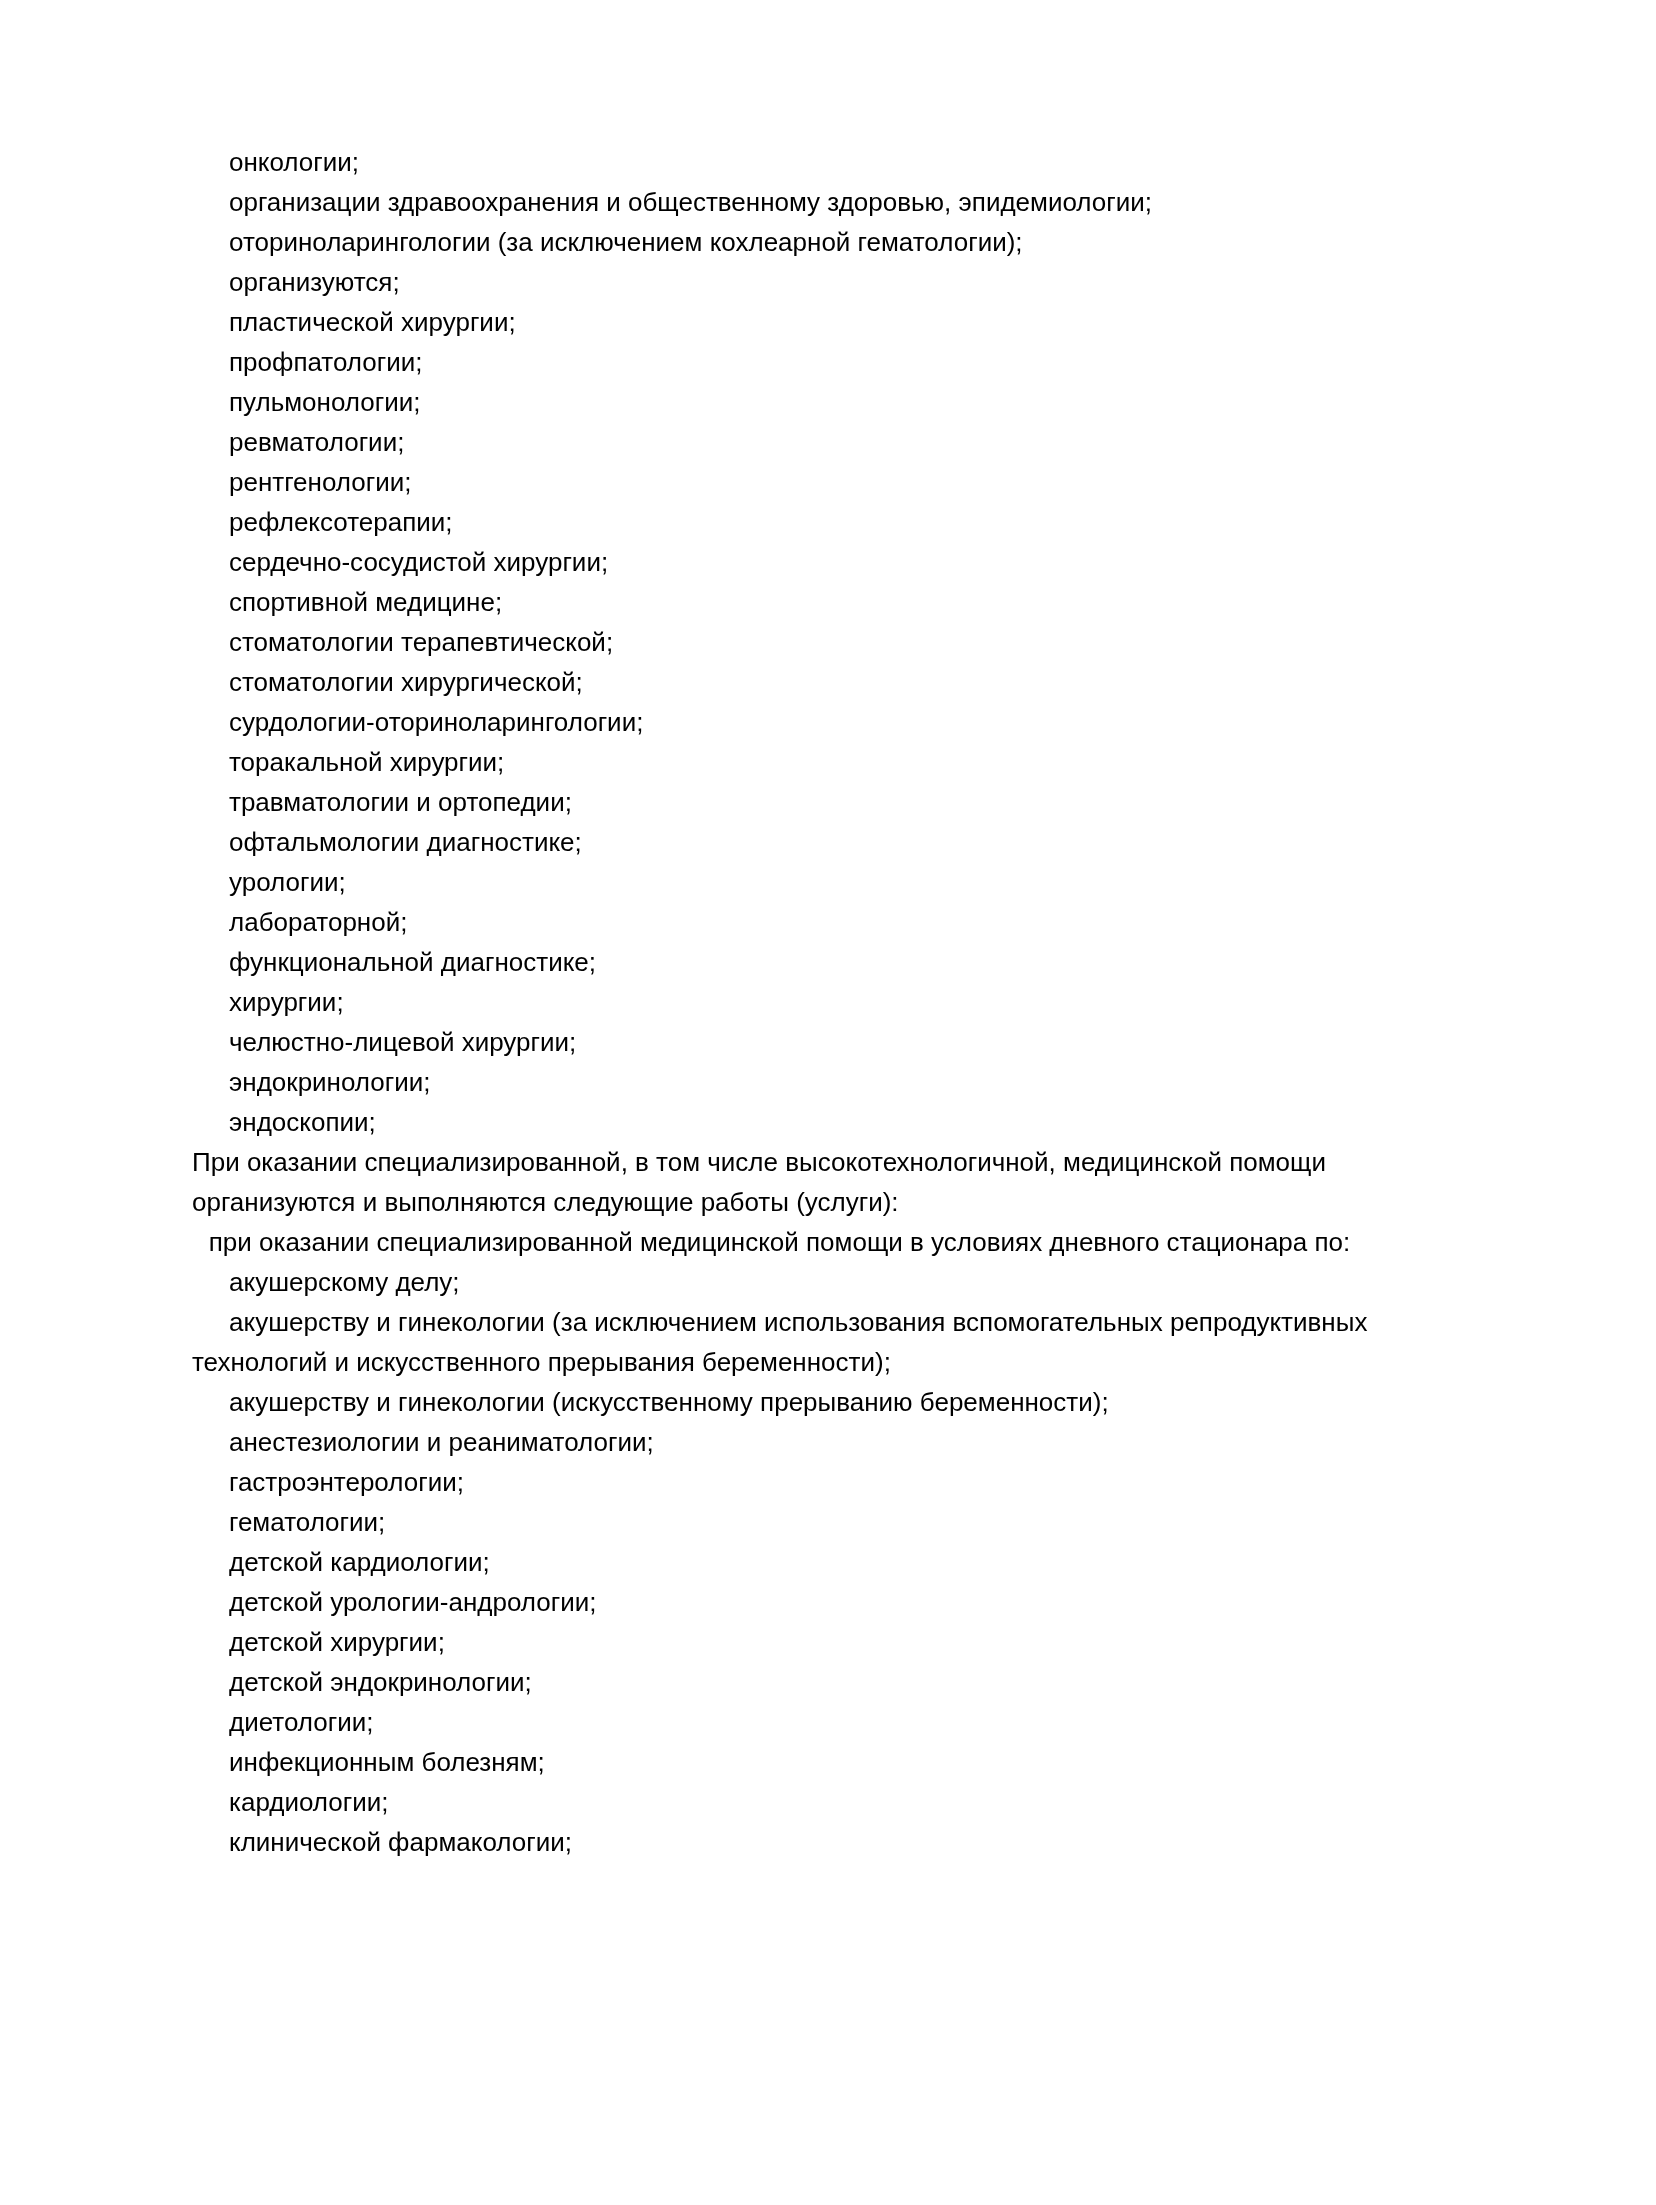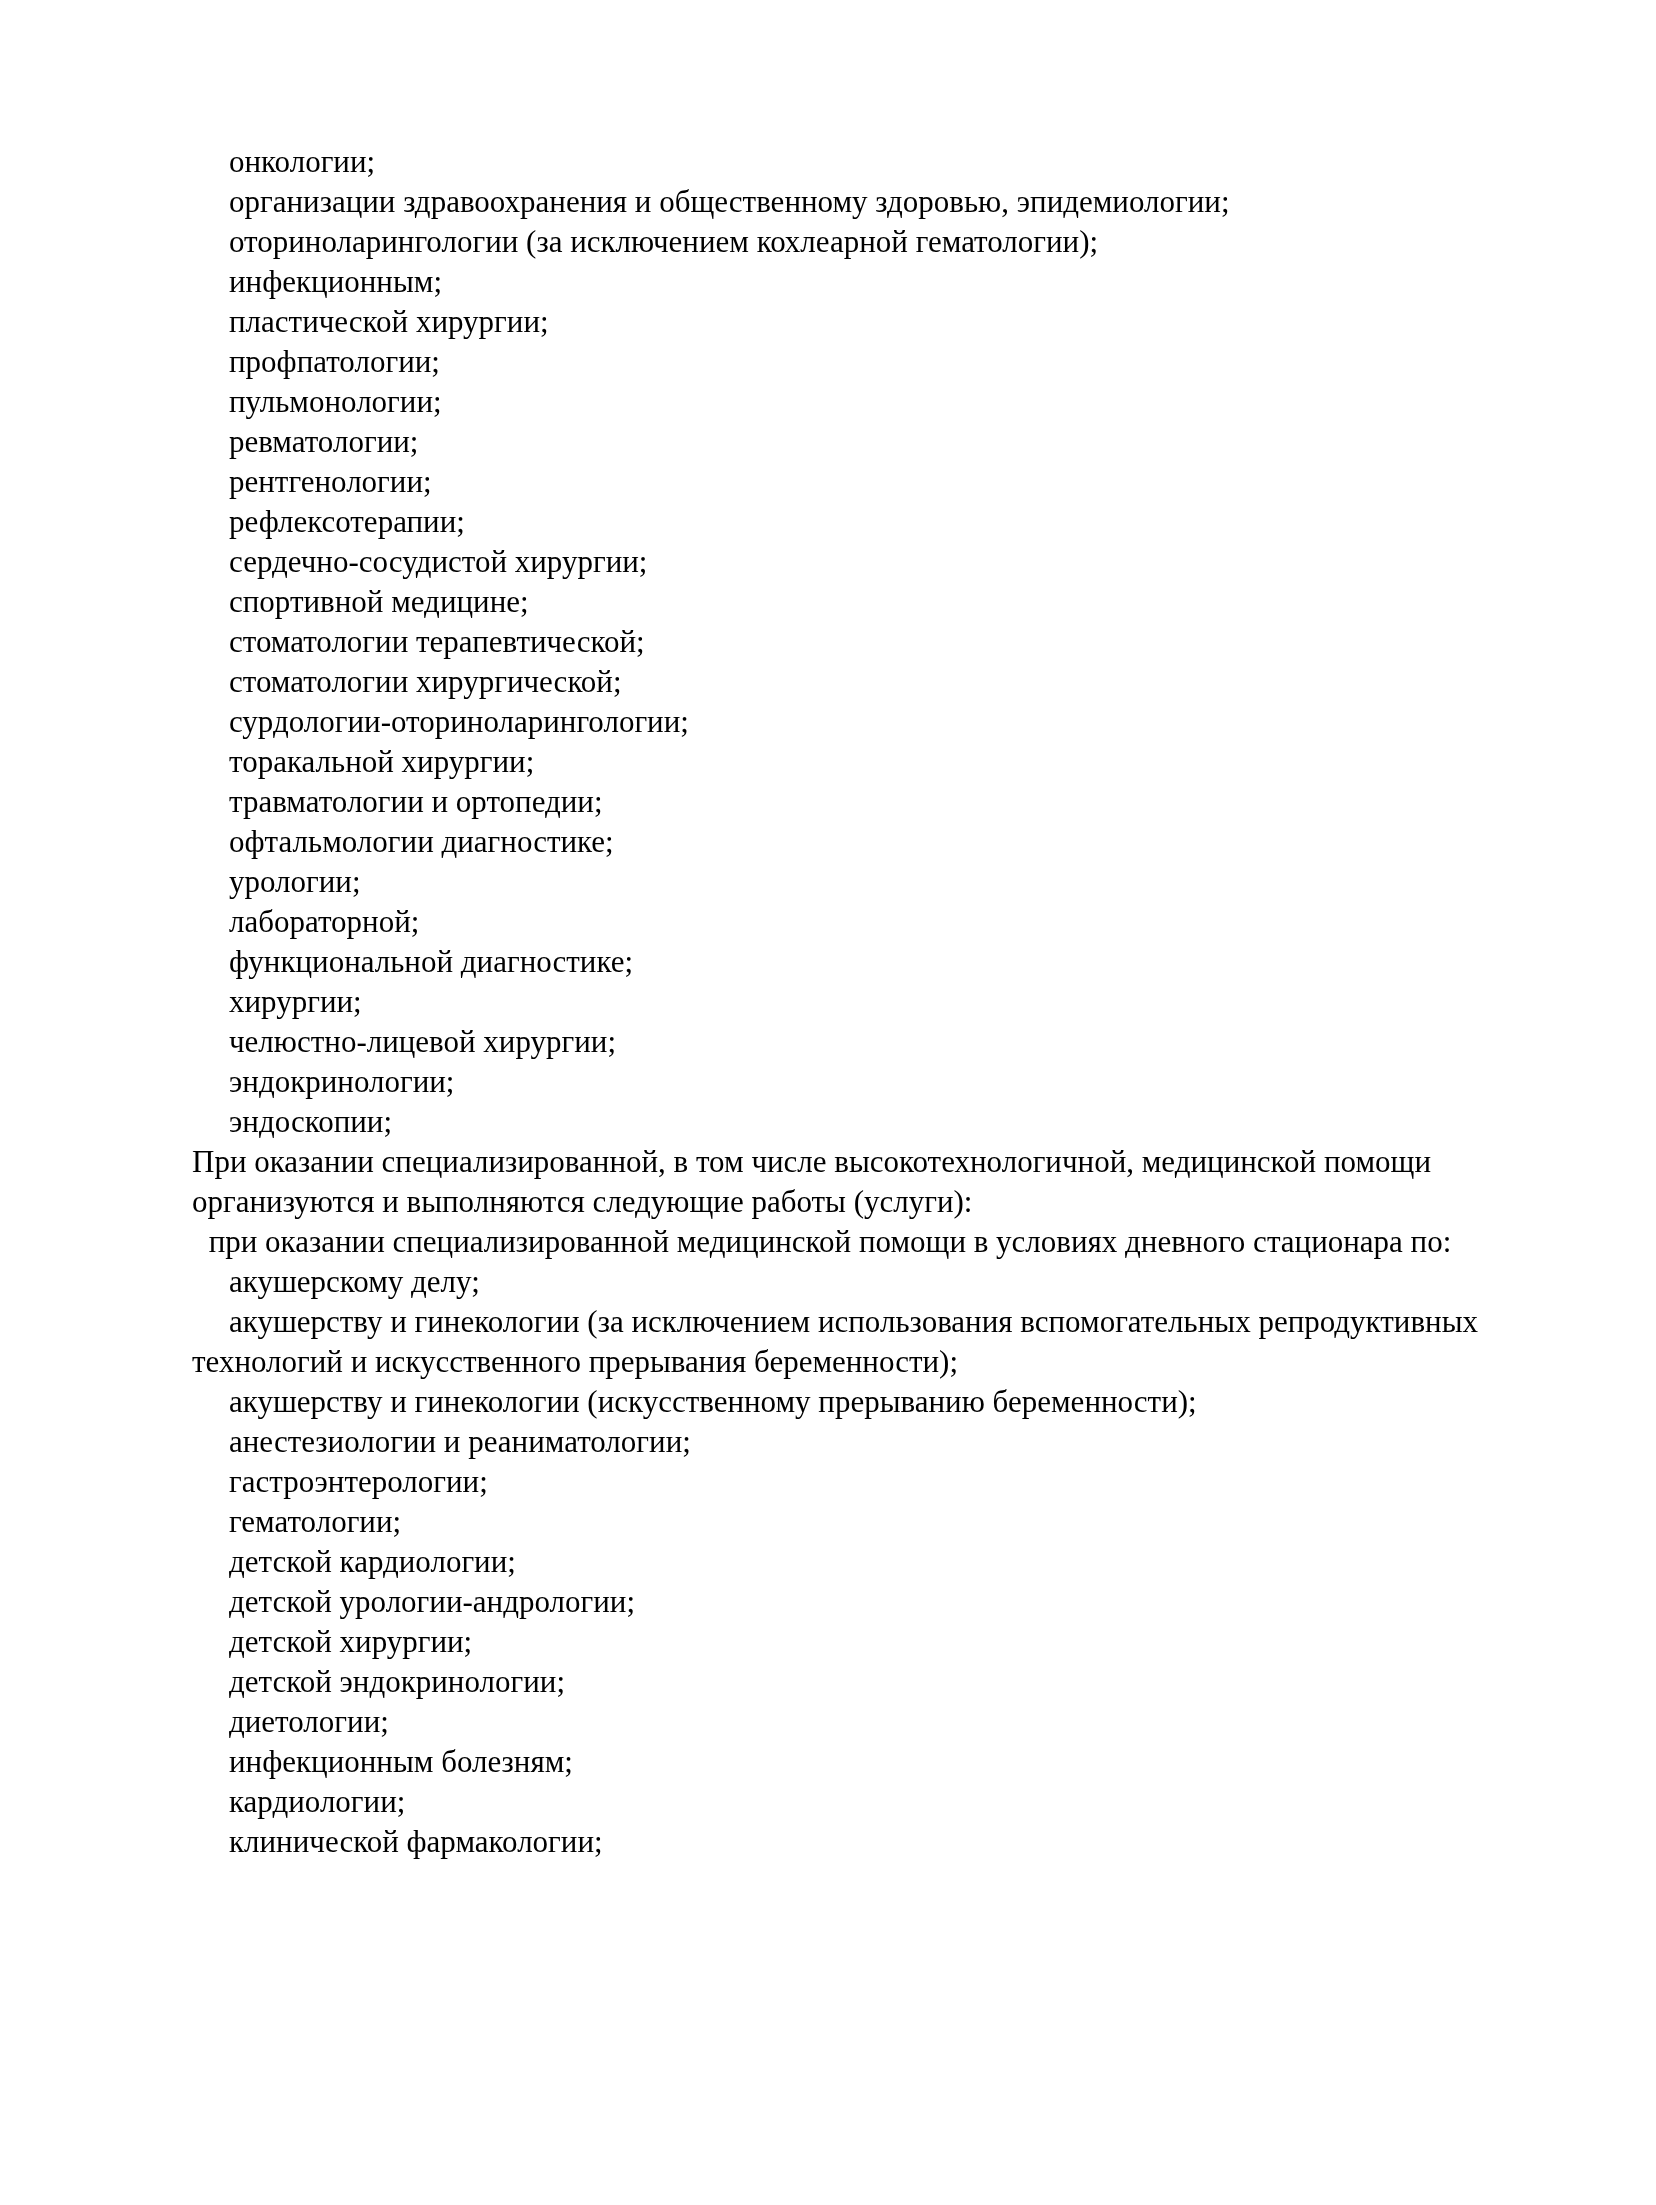--- a/index.html
+++ b/index.html
@@ -14,40 +14,40 @@
     background: #ffffff;
     overflow: hidden;
   }
   .doc-content {
     position: absolute;
     left: 192px;
     top: 142px;
     width: 1343px;
   }
   .line {
-    font-family: Liberation Serif, serif;
-    font-size: 31px;
+    font-family: Liberation Sans, sans-serif;
+    font-size: 26px;
     line-height: 40px;
     color: #000000;
     white-space: nowrap;
     letter-spacing: 0px;
   }
   .ind-0 { padding-left: 0px; }
   .ind-1 { padding-left: 16.7px; }
   .ind-2 { padding-left: 37px; }
 </style>
 </head>
 <body>
 
 <div class="page">
   <div class="doc-content" id="doc-content">
       <div class="line ind-2">онкологии;</div>
       <div class="line ind-2">организации здравоохранения и общественному здоровью, эпидемиологии;</div>
       <div class="line ind-2">оториноларингологии (за исключением кохлеарной гематологии);</div>
-      <div class="line ind-2">инфекционным;</div>
+      <div class="line ind-2">организуются;</div>
       <div class="line ind-2">пластической хирургии;</div>
       <div class="line ind-2">профпатологии;</div>
       <div class="line ind-2">пульмонологии;</div>
       <div class="line ind-2">ревматологии;</div>
       <div class="line ind-2">рентгенологии;</div>
       <div class="line ind-2">рефлексотерапии;</div>
       <div class="line ind-2">сердечно-сосудистой хирургии;</div>
       <div class="line ind-2">спортивной медицине;</div>
       <div class="line ind-2">стоматологии терапевтической;</div>
       <div class="line ind-2">стоматологии хирургической;</div>

